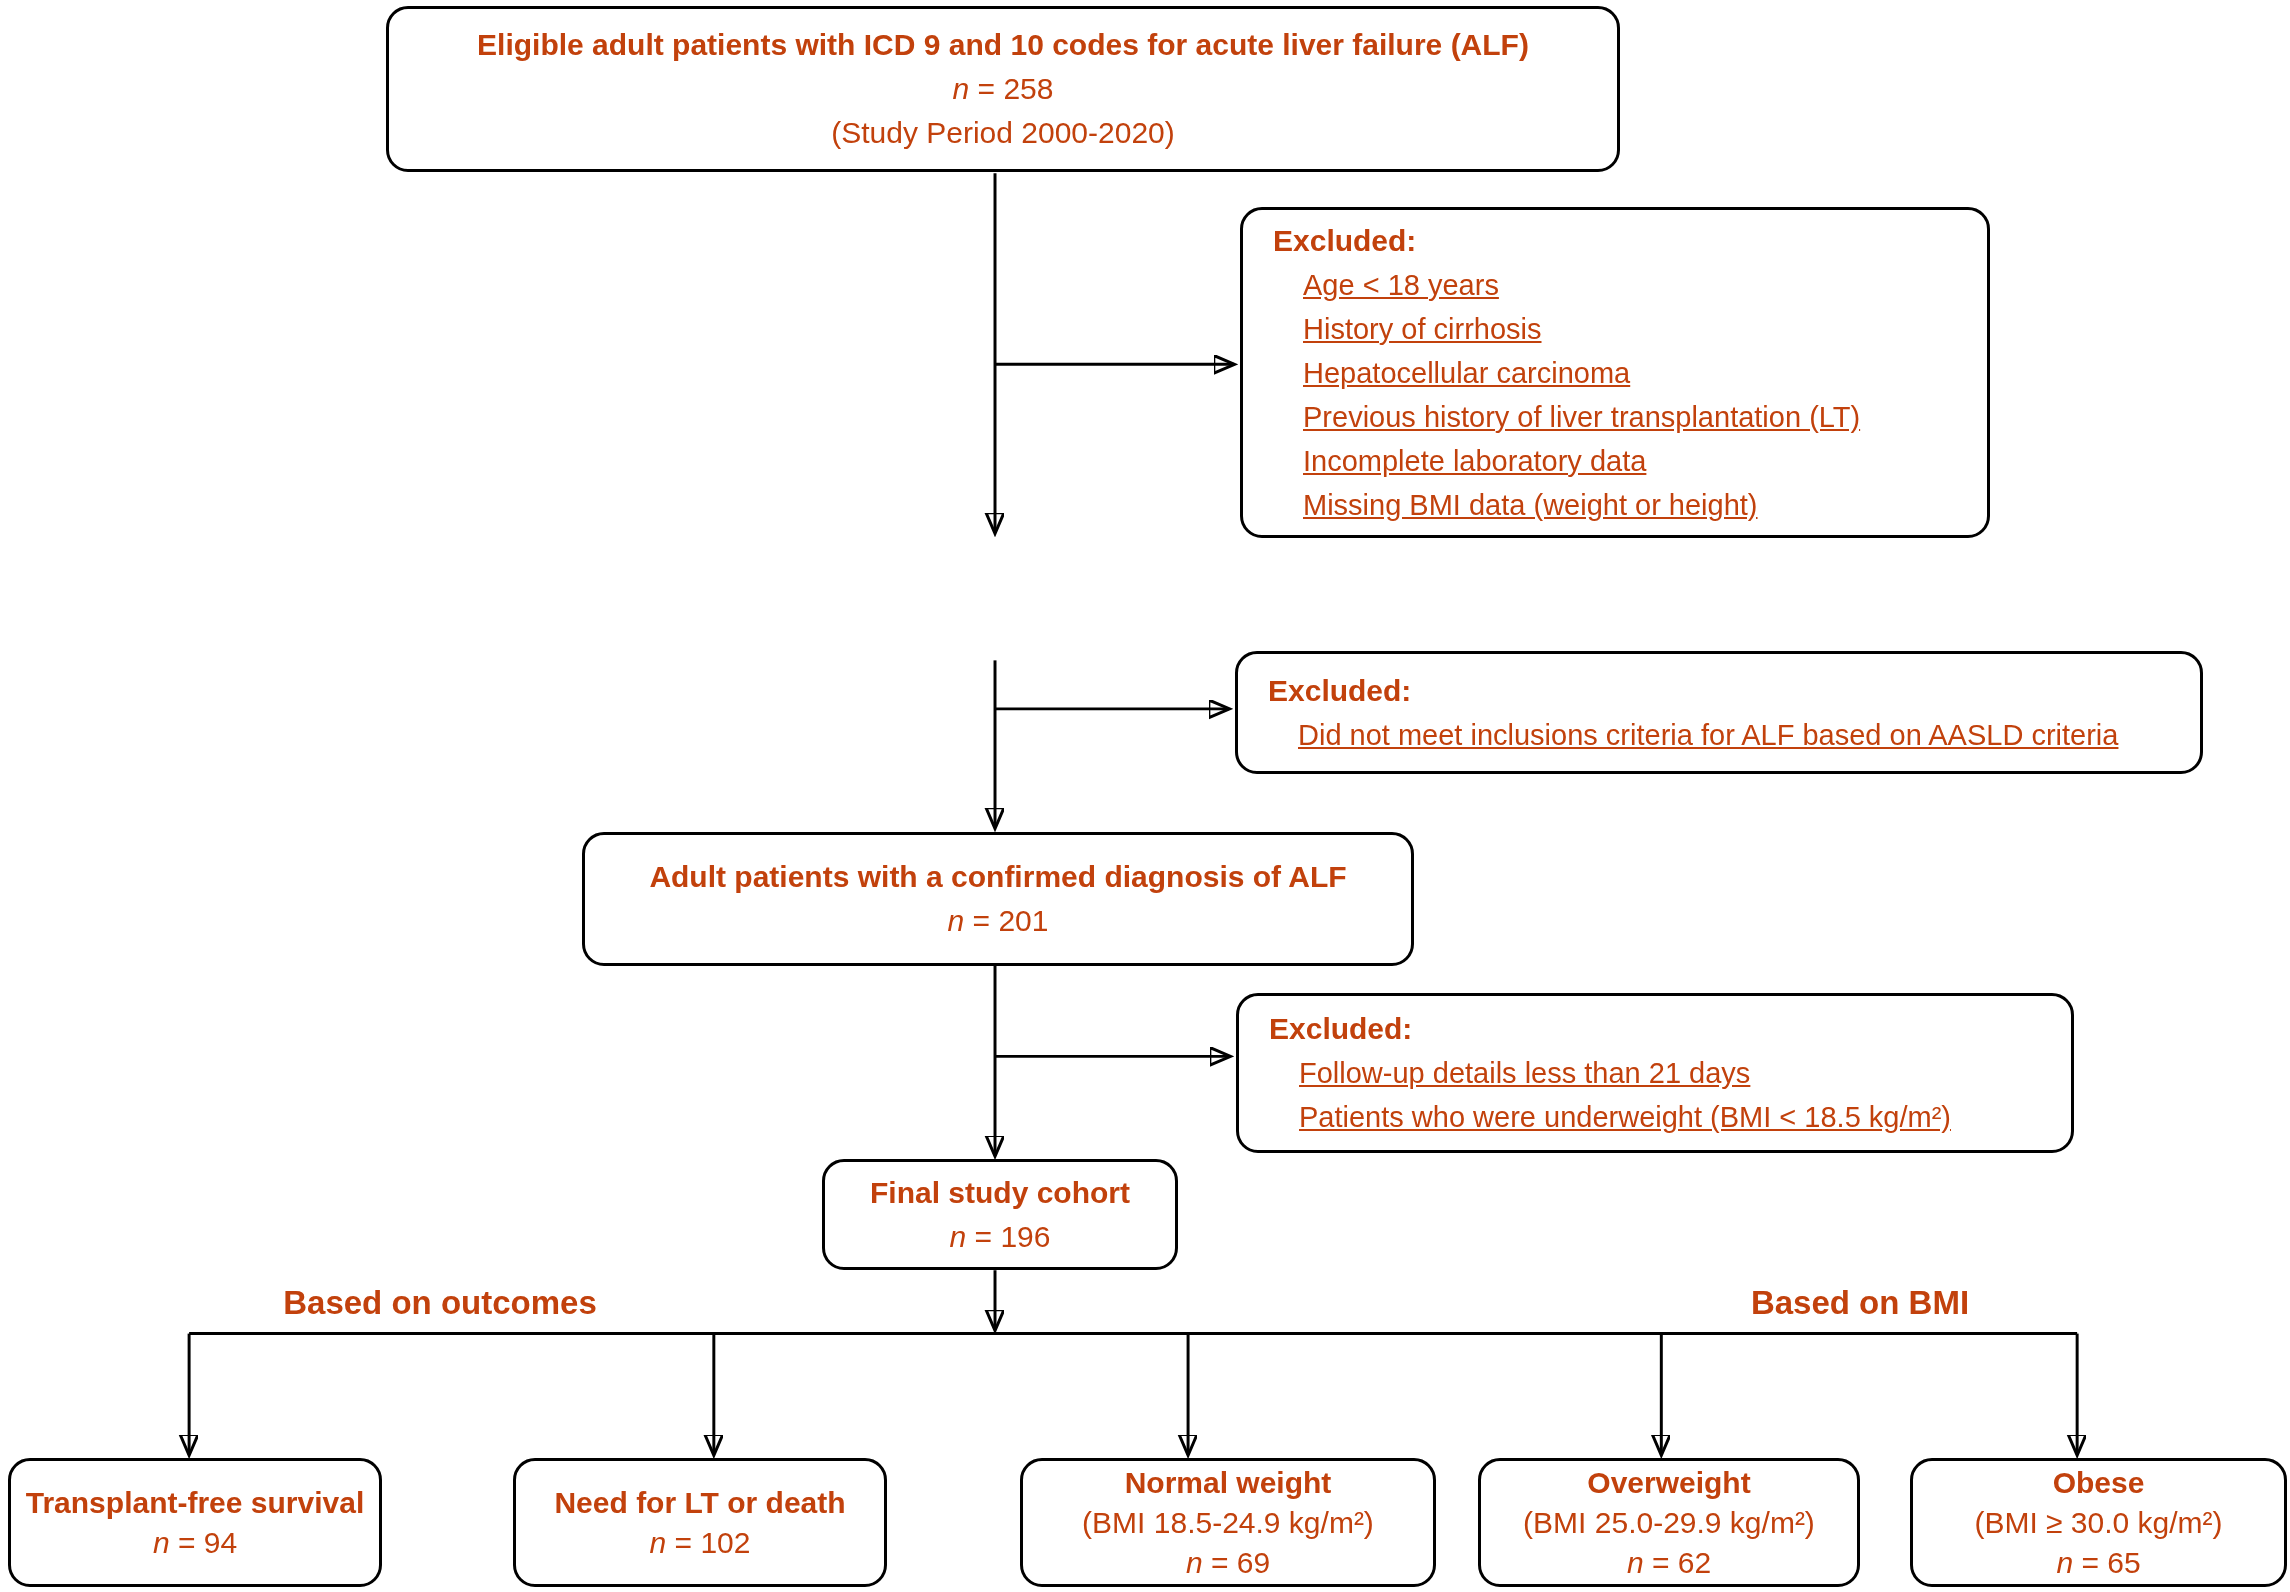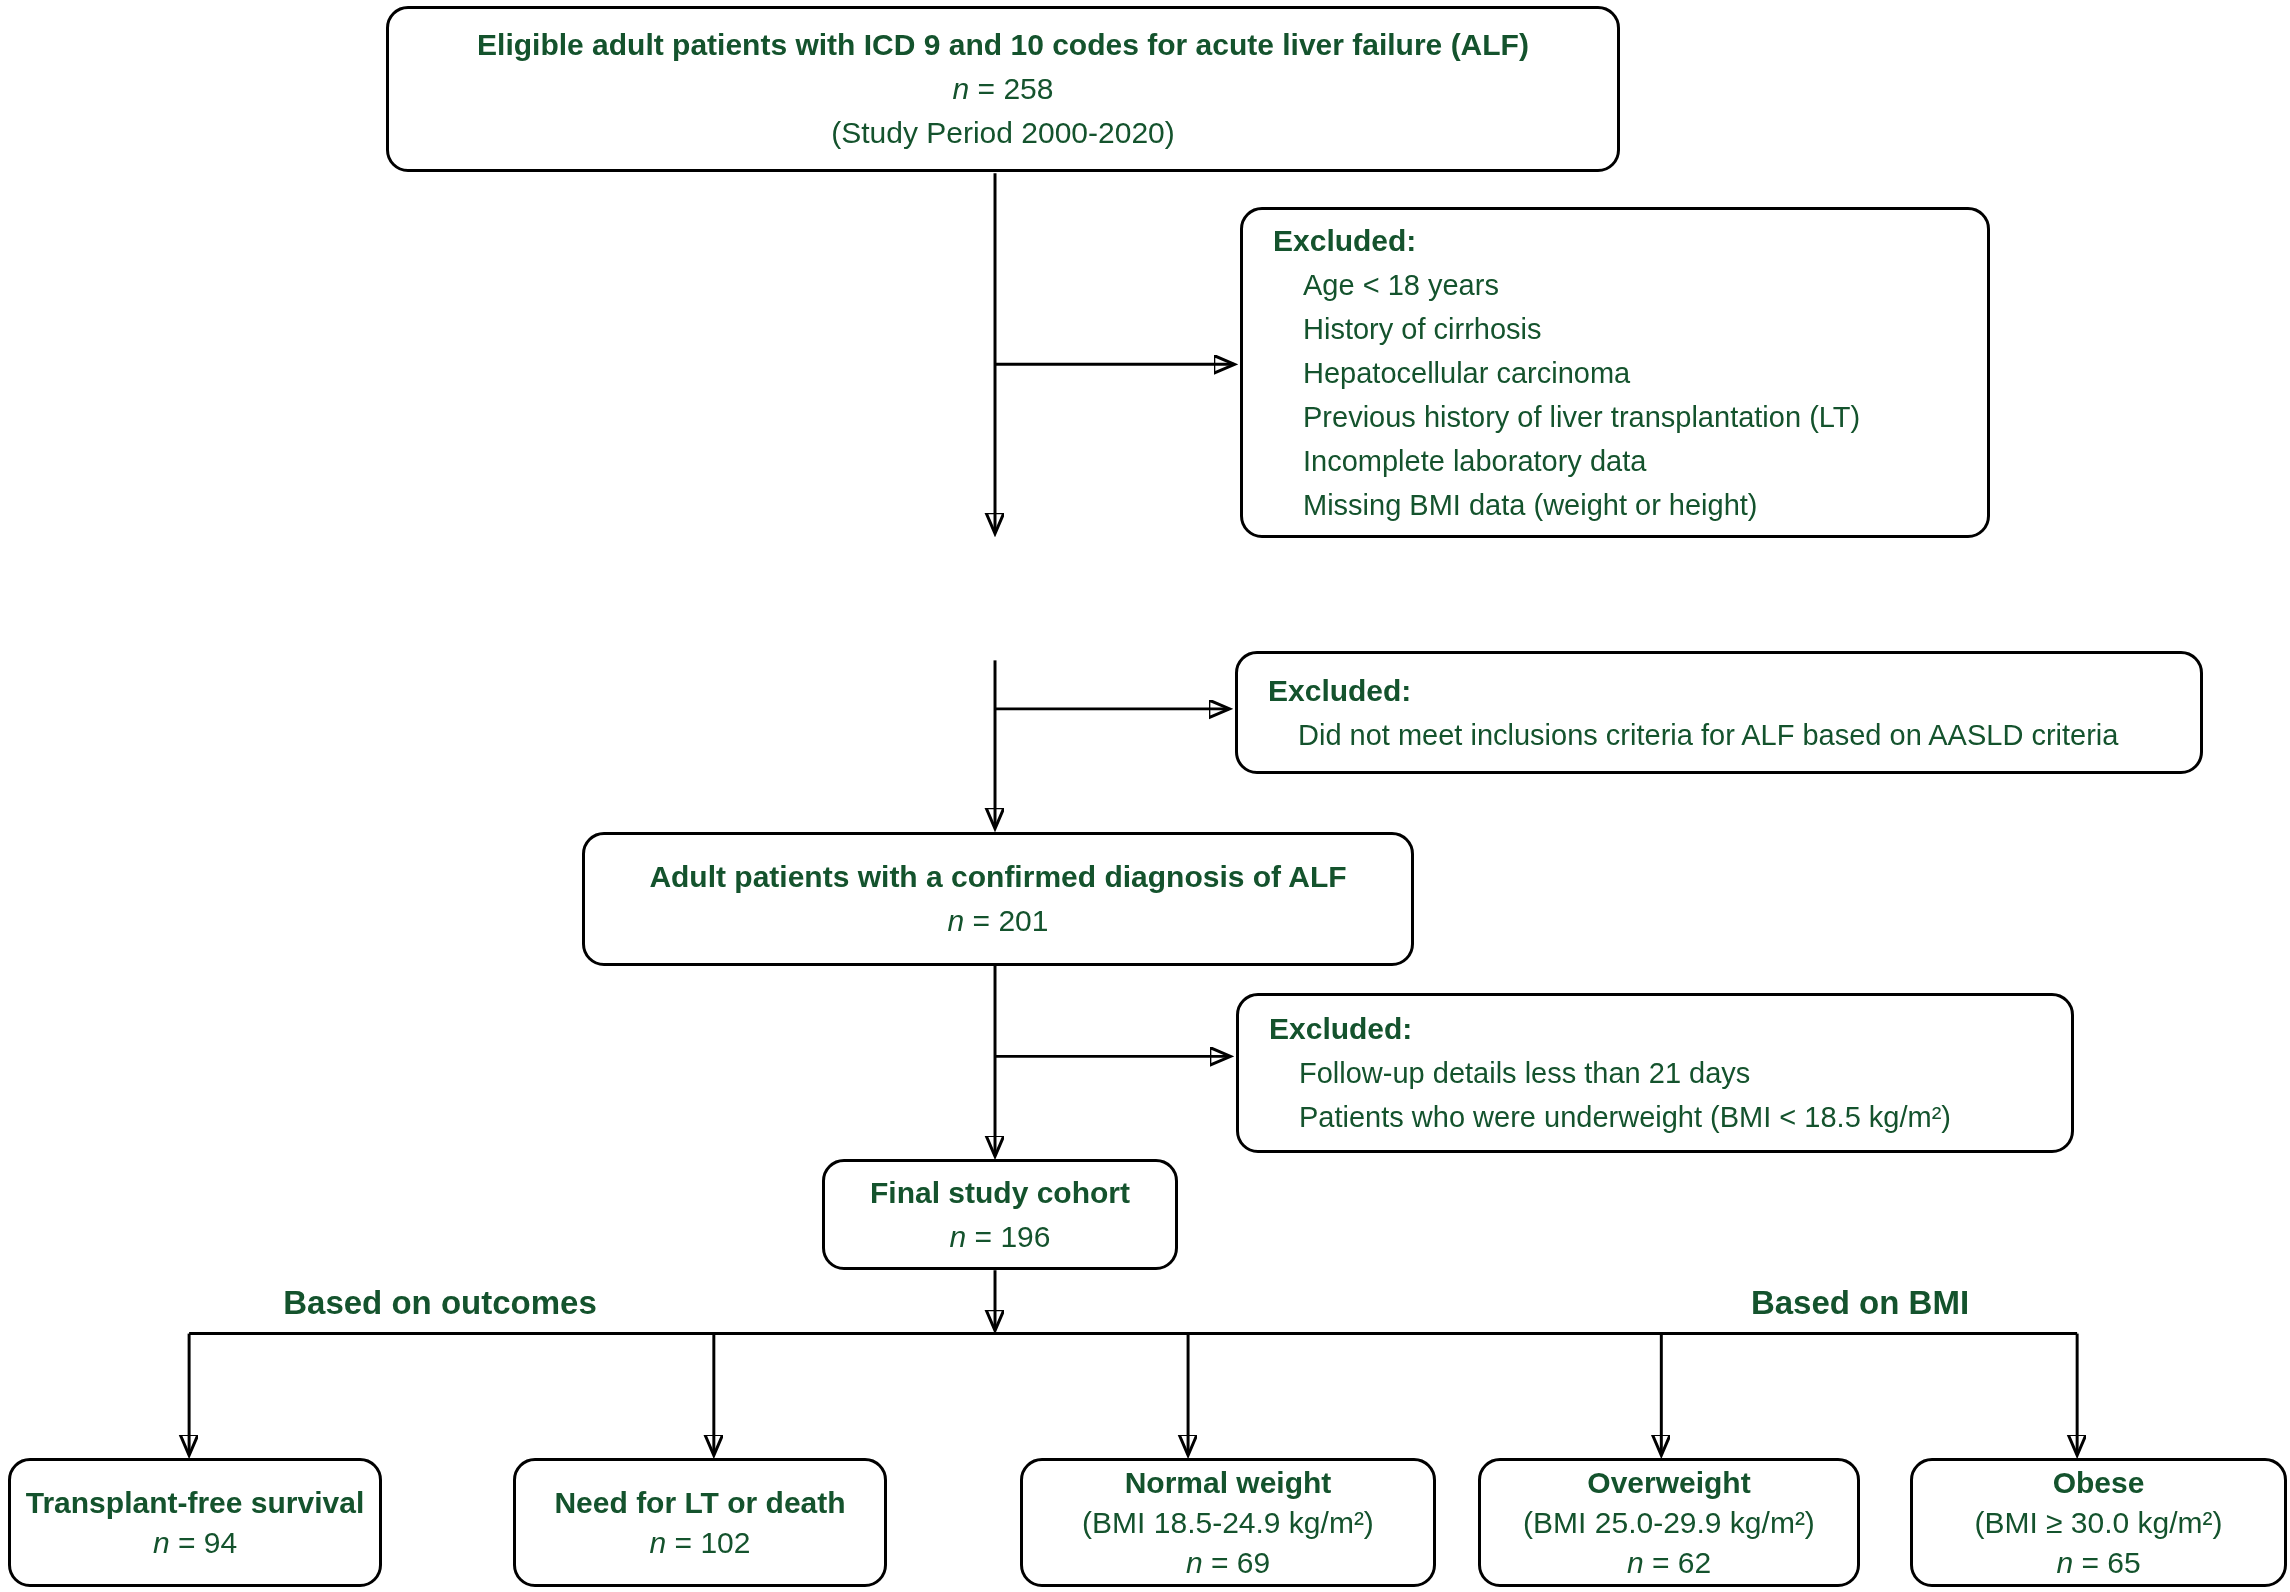--- a/index.html
+++ b/index.html
@@ -2,21 +2,21 @@
 <html><head>
 <meta charset="utf-8">
 <style>
   html, body { margin: 0; padding: 0; background: #ffffff; }
   .canvas {
     position: relative;
     width: 2291px;
     height: 1593px;
     background: #ffffff;
     font-family: "Liberation Sans", "DejaVu Sans", sans-serif;
-    color: #14532d;
+    color: #c2410c;
     overflow: hidden;
   }
   svg.connectors { position: absolute; left: 0; top: 0; z-index: 0; }
   svg.connectors path { stroke: #000000; stroke-width: 3; fill: none; }
 
   .box {
     position: absolute;
     background: #ffffff;
     border: 3px solid #000000;
     border-radius: 22px;
@@ -33,21 +33,21 @@
   .n-line { font-size: 30px; white-space: nowrap; }
   .n-line i { font-style: italic; }
 
   .box.excluded {
     align-items: flex-start;
     text-align: left;
     padding: 12px 18px 12px 30px;
     line-height: 44px;
   }
   .ex-heading { font-weight: 700; font-size: 30px; white-space: nowrap; }
-  .ex-item { font-size: 29px; margin-left: 30px; white-space: nowrap; }
+  .ex-item { font-size: 29px; margin-left: 30px; white-space: nowrap; text-decoration: underline; }
 
   .branch-label {
     position: absolute;
     z-index: 1;
     font-weight: 700;
     font-size: 33px;
     white-space: nowrap;
     transform: translateX(-50%);
   }
 

